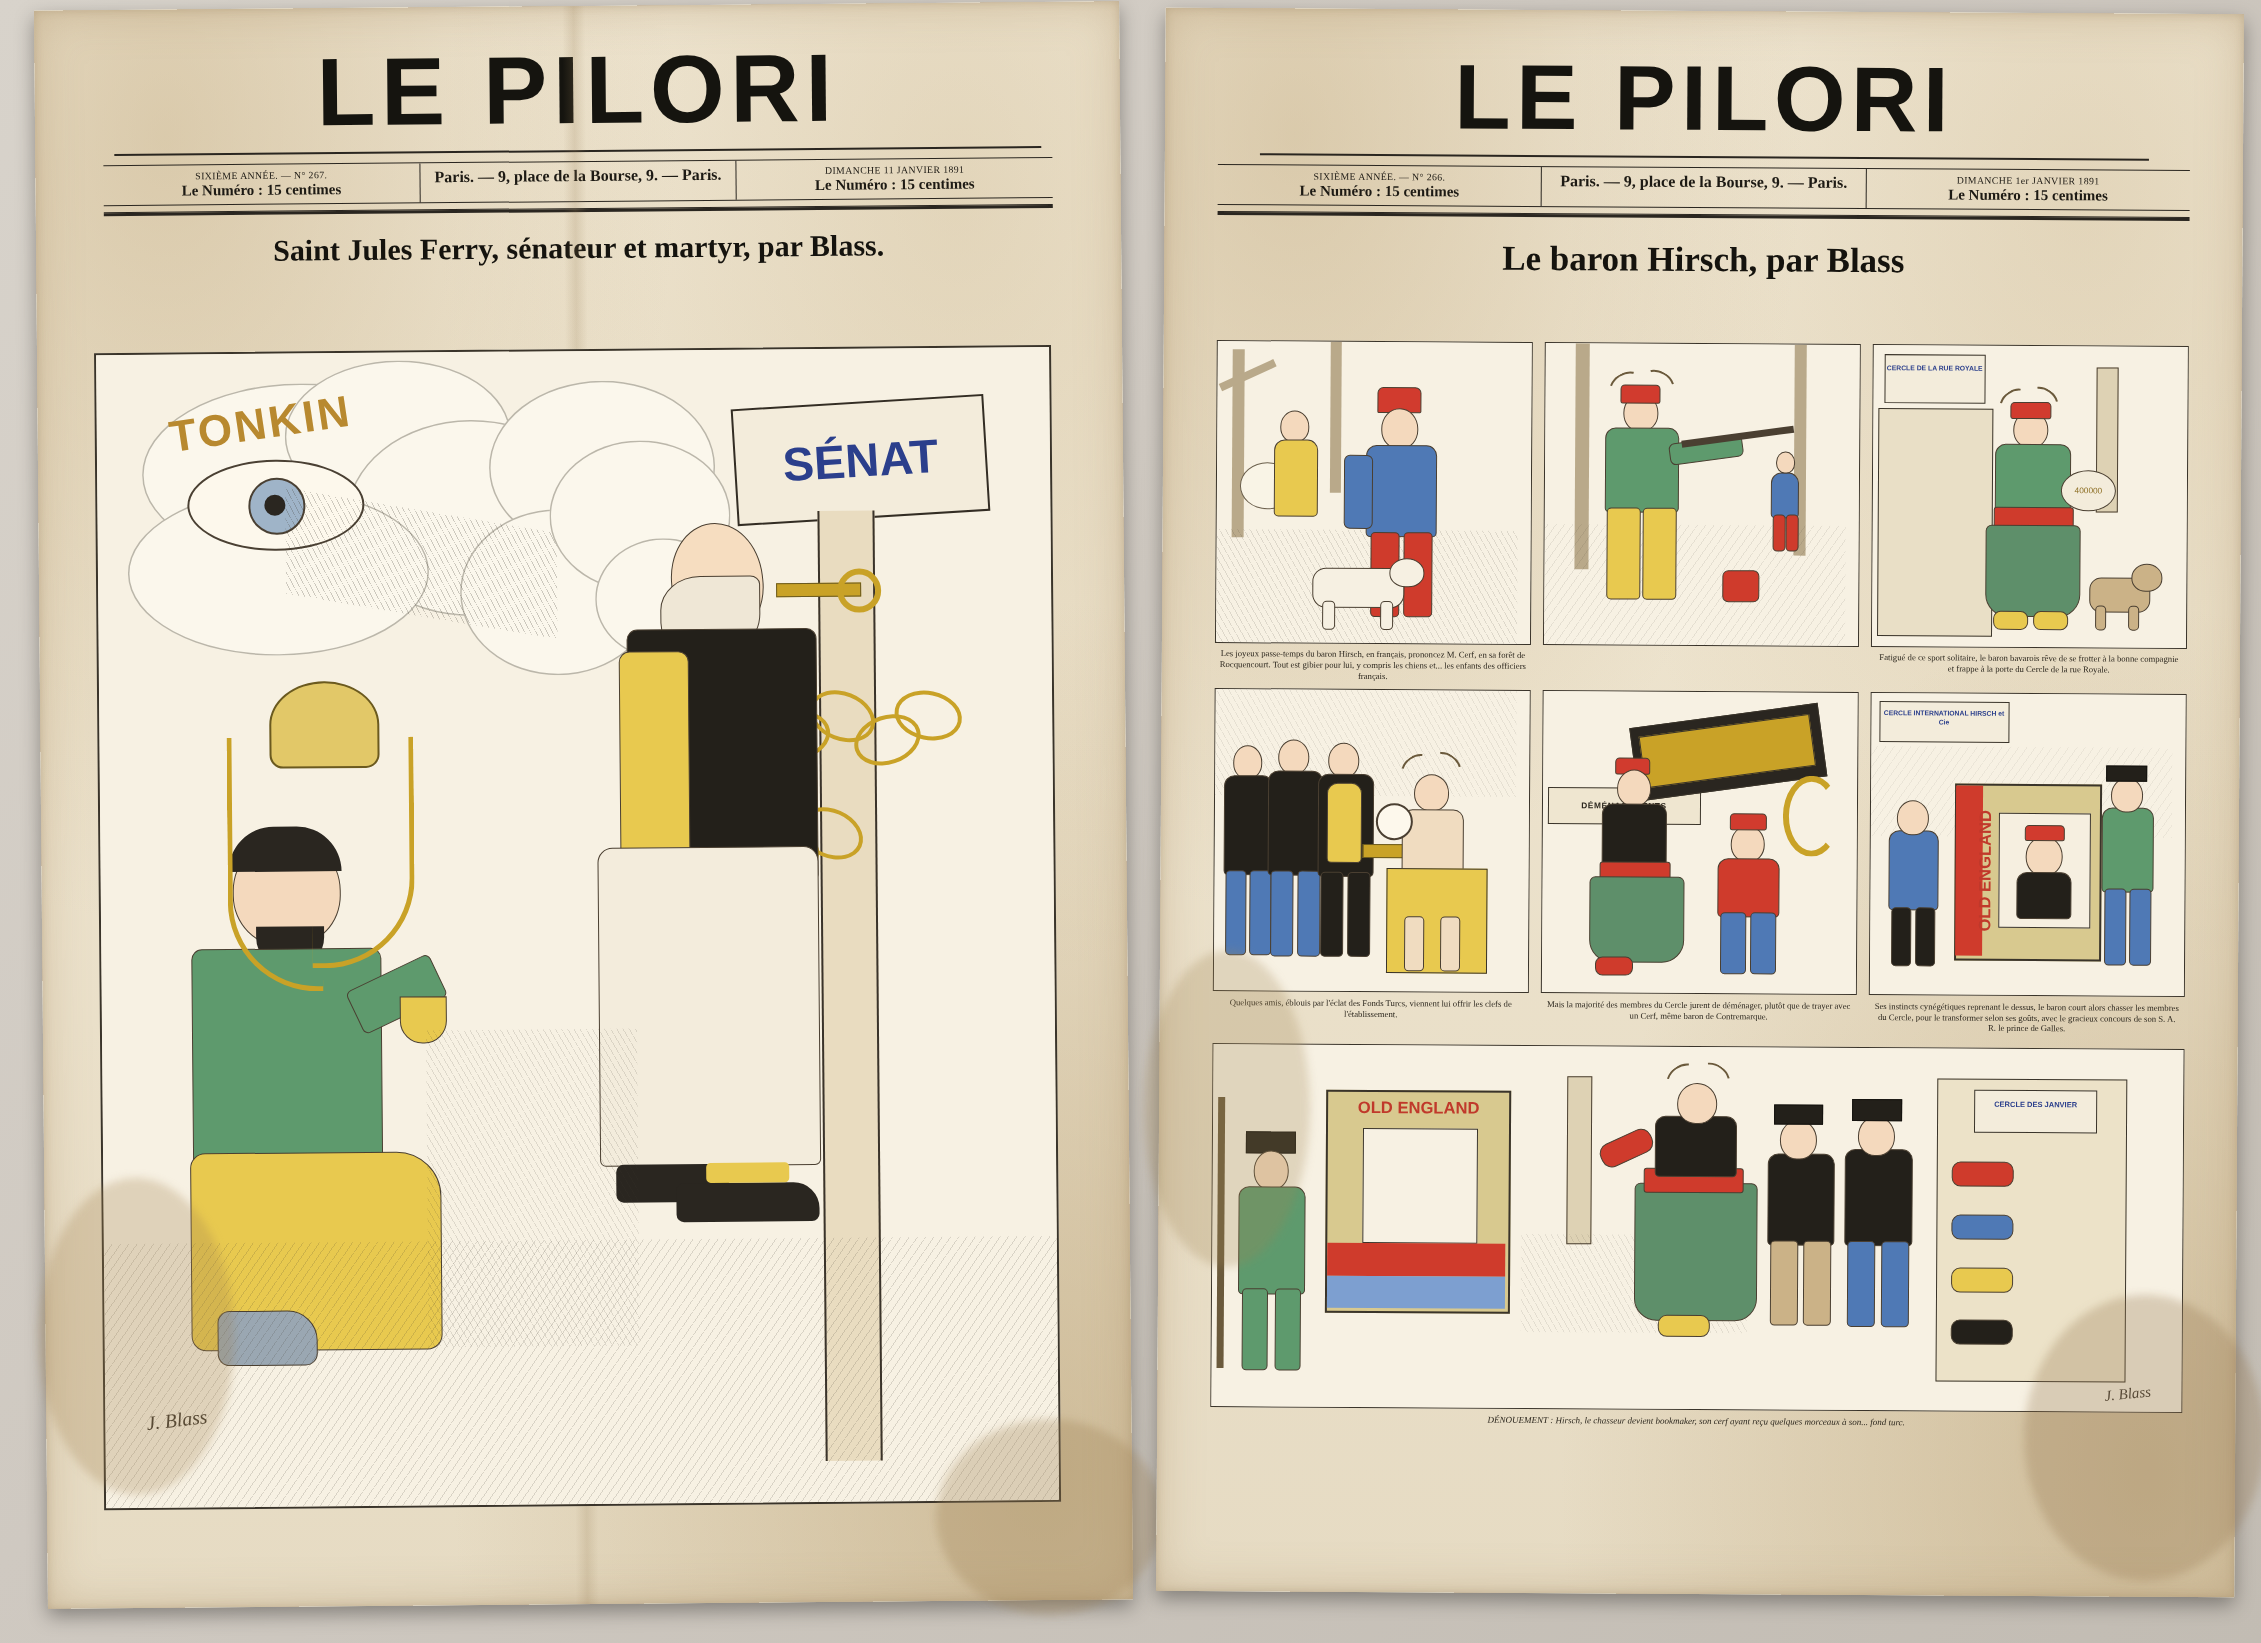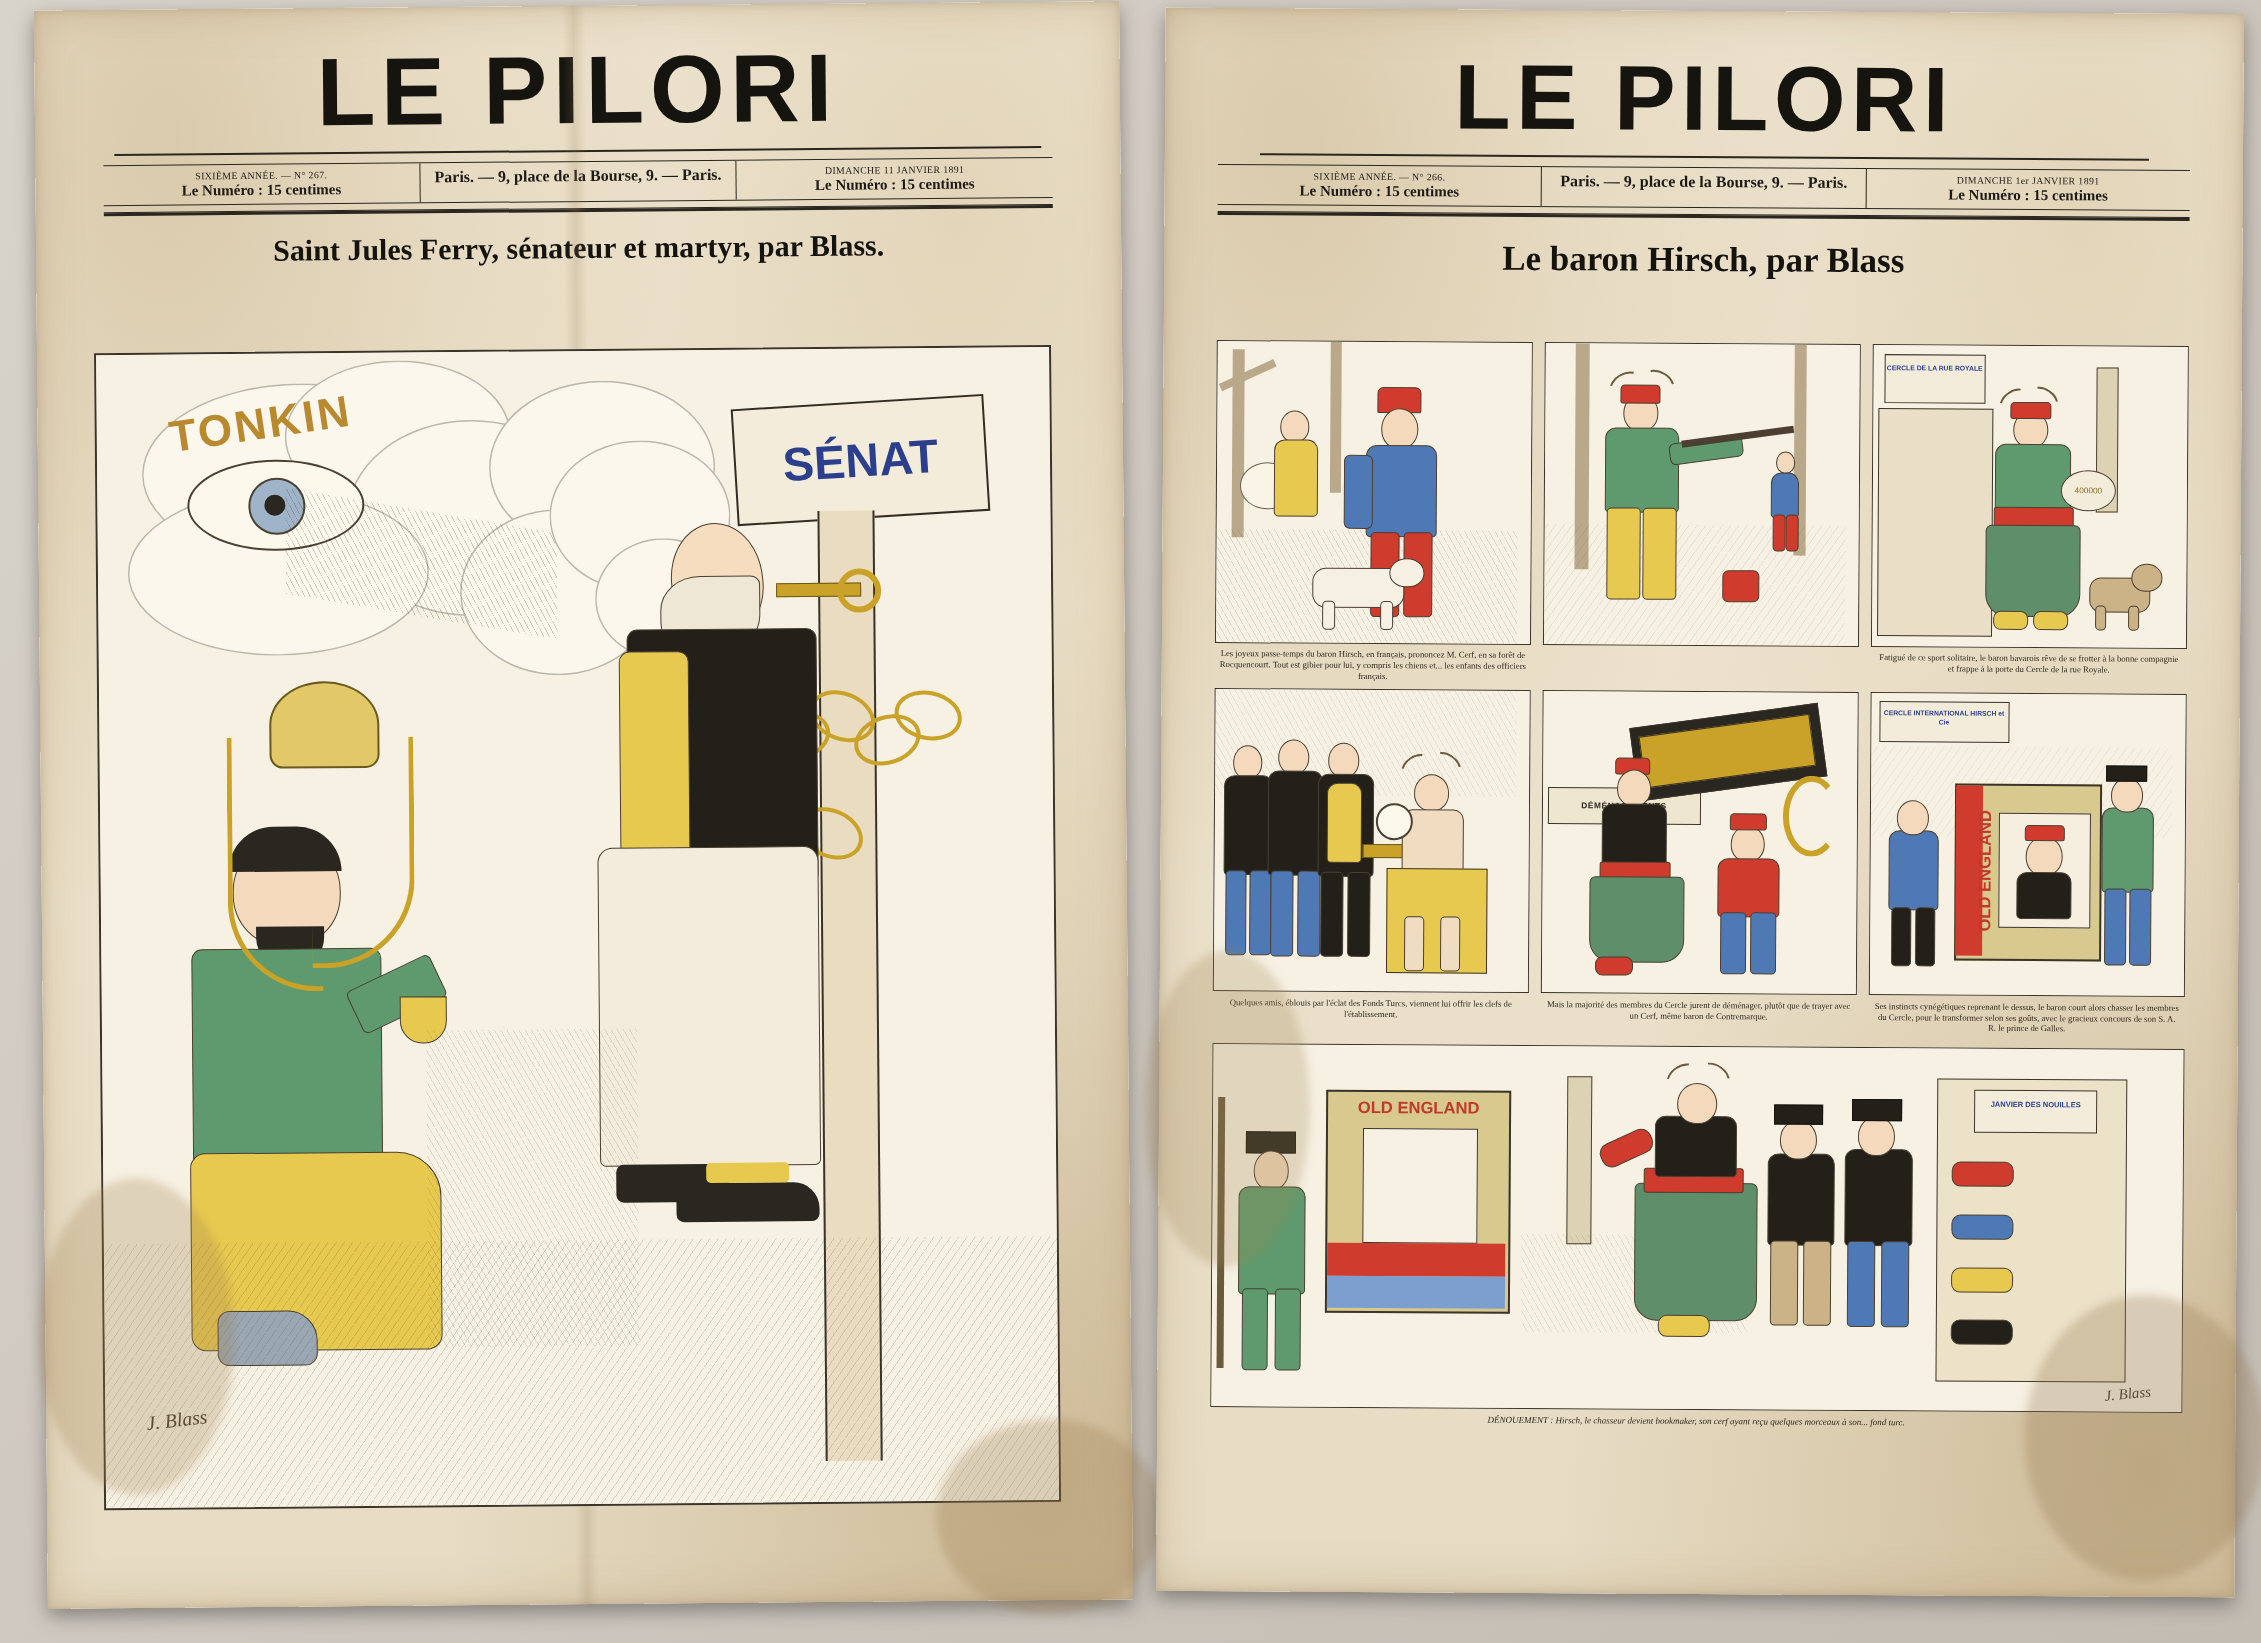--- a/index.html
+++ b/index.html
@@ -433,21 +433,21 @@
         <div class="leg tan" style="left:591px;top:193px;width:26px;height:83px;"></div>
 
         <div class="body black" style="left:632px;top:101px;width:66px;height:95px;"></div>
         <div class="head" style="left:645px;top:68px;width:35px;height:38px;"></div>
         <div class="hat" style="left:639px;top:51px;width:48px;height:19.6px;"></div>
         <div class="leg blue" style="left:635px;top:193px;width:26px;height:84px;"></div>
         <div class="leg blue" style="left:669px;top:193px;width:26px;height:84px;"></div>
 
         <div class="box" style="left:724px;top:30px;width:188px;height:301px;background:#ece2c8;"></div>
         <div class="box" style="left:761px;top:41px;width:121px;height:41px;background:#f3ecdb;">
-          <div style="font-family:'Liberation Sans',sans-serif;font-size:7.5px;font-weight:bold;text-align:center;color:#2b3f8c;padding-top:9px;line-height:1.3;">JANVIER DES NOUILLES</div>
+          <div style="font-family:'Liberation Sans',sans-serif;font-size:7.5px;font-weight:bold;text-align:center;color:#2b3f8c;padding-top:9px;line-height:1.3;">CERCLE DES JANVIER</div>
         </div>
         <div class="leg red" style="left:739px;top:113px;width:60px;height:22.6px;border-radius:9px;"></div>
         <div class="leg blue" style="left:739px;top:166px;width:60px;height:22.6px;border-radius:9px;"></div>
         <div class="leg yellow" style="left:739px;top:219px;width:60px;height:22.6px;border-radius:9px;"></div>
         <div class="leg black" style="left:739px;top:271px;width:60px;height:22.6px;border-radius:9px;"></div>
 
         <div class="sigl" style="right:30px;bottom:9px;font-size:15px;">J. Blass</div>
       </div>
 
       <div class="widecap">DÉNOUEMENT : Hirsch, le chasseur devient bookmaker, son cerf ayant reçu quelques morceaux à son... fond turc.</div>

